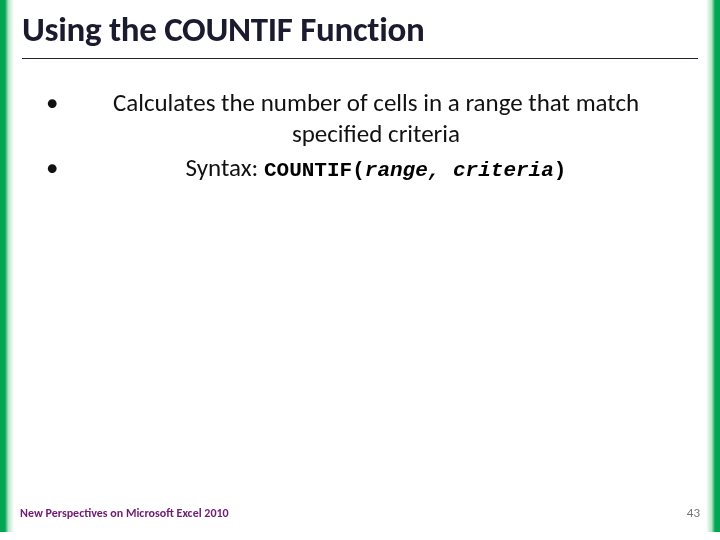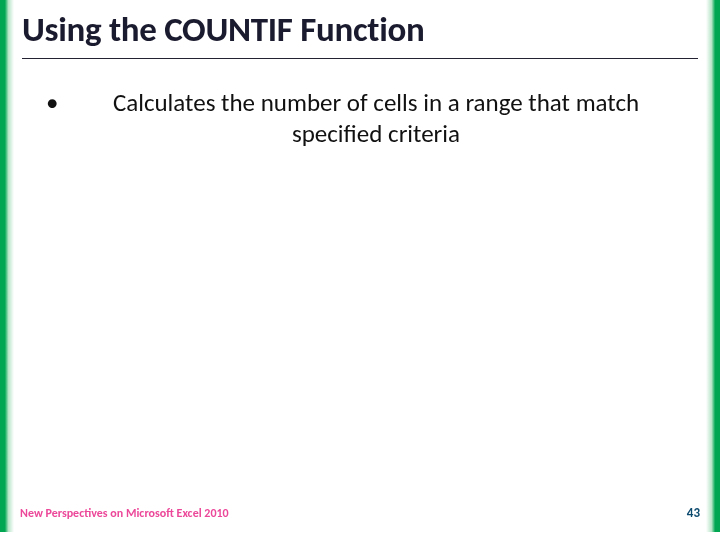--- a/index.html
+++ b/index.html
@@ -84,46 +84,49 @@
     font-size: 21px;
     color: #000;
   }
 
   .footer-left {
     position: absolute;
     left: 20px;
     bottom: 12px;
     font-size: 12px;
     font-weight: 700;
-    color: #ec4899;
+    color: #701a75;
   }
   .footer-right {
     position: absolute;
     right: 20px;
     bottom: 12px;
     font-size: 13px;
-    font-weight: 700;
-    color: #0c4a6e;
+    font-weight: 400;
+    color: #737373;
   }
 </style>
 </head>
 <body>
 
 <div class="slide">
   <div class="edge-left"></div>
   <div class="edge-right"></div>
 
   <div class="title-block">
     <div class="title">Using the COUNTIF Function</div>
     <hr class="title-rule">
   </div>
 
   <div class="body-block">
     <ul class="bullets">
       <li>
         <span>Calculates the number of cells in a range that match specified criteria</span>
       </li>
+      <li>
+        <span class="syntax-line">Syntax: </span><span class="syntax-code">COUNTIF(</span><span class="syntax-args">range, criteria</span><span class="syntax-code">)</span>
+      </li>
     </ul>
   </div>
 
   <div class="footer-left">New Perspectives on Microsoft Excel 2010</div>
   <div class="footer-right">43</div>
 </div>
 
 </body></html>

